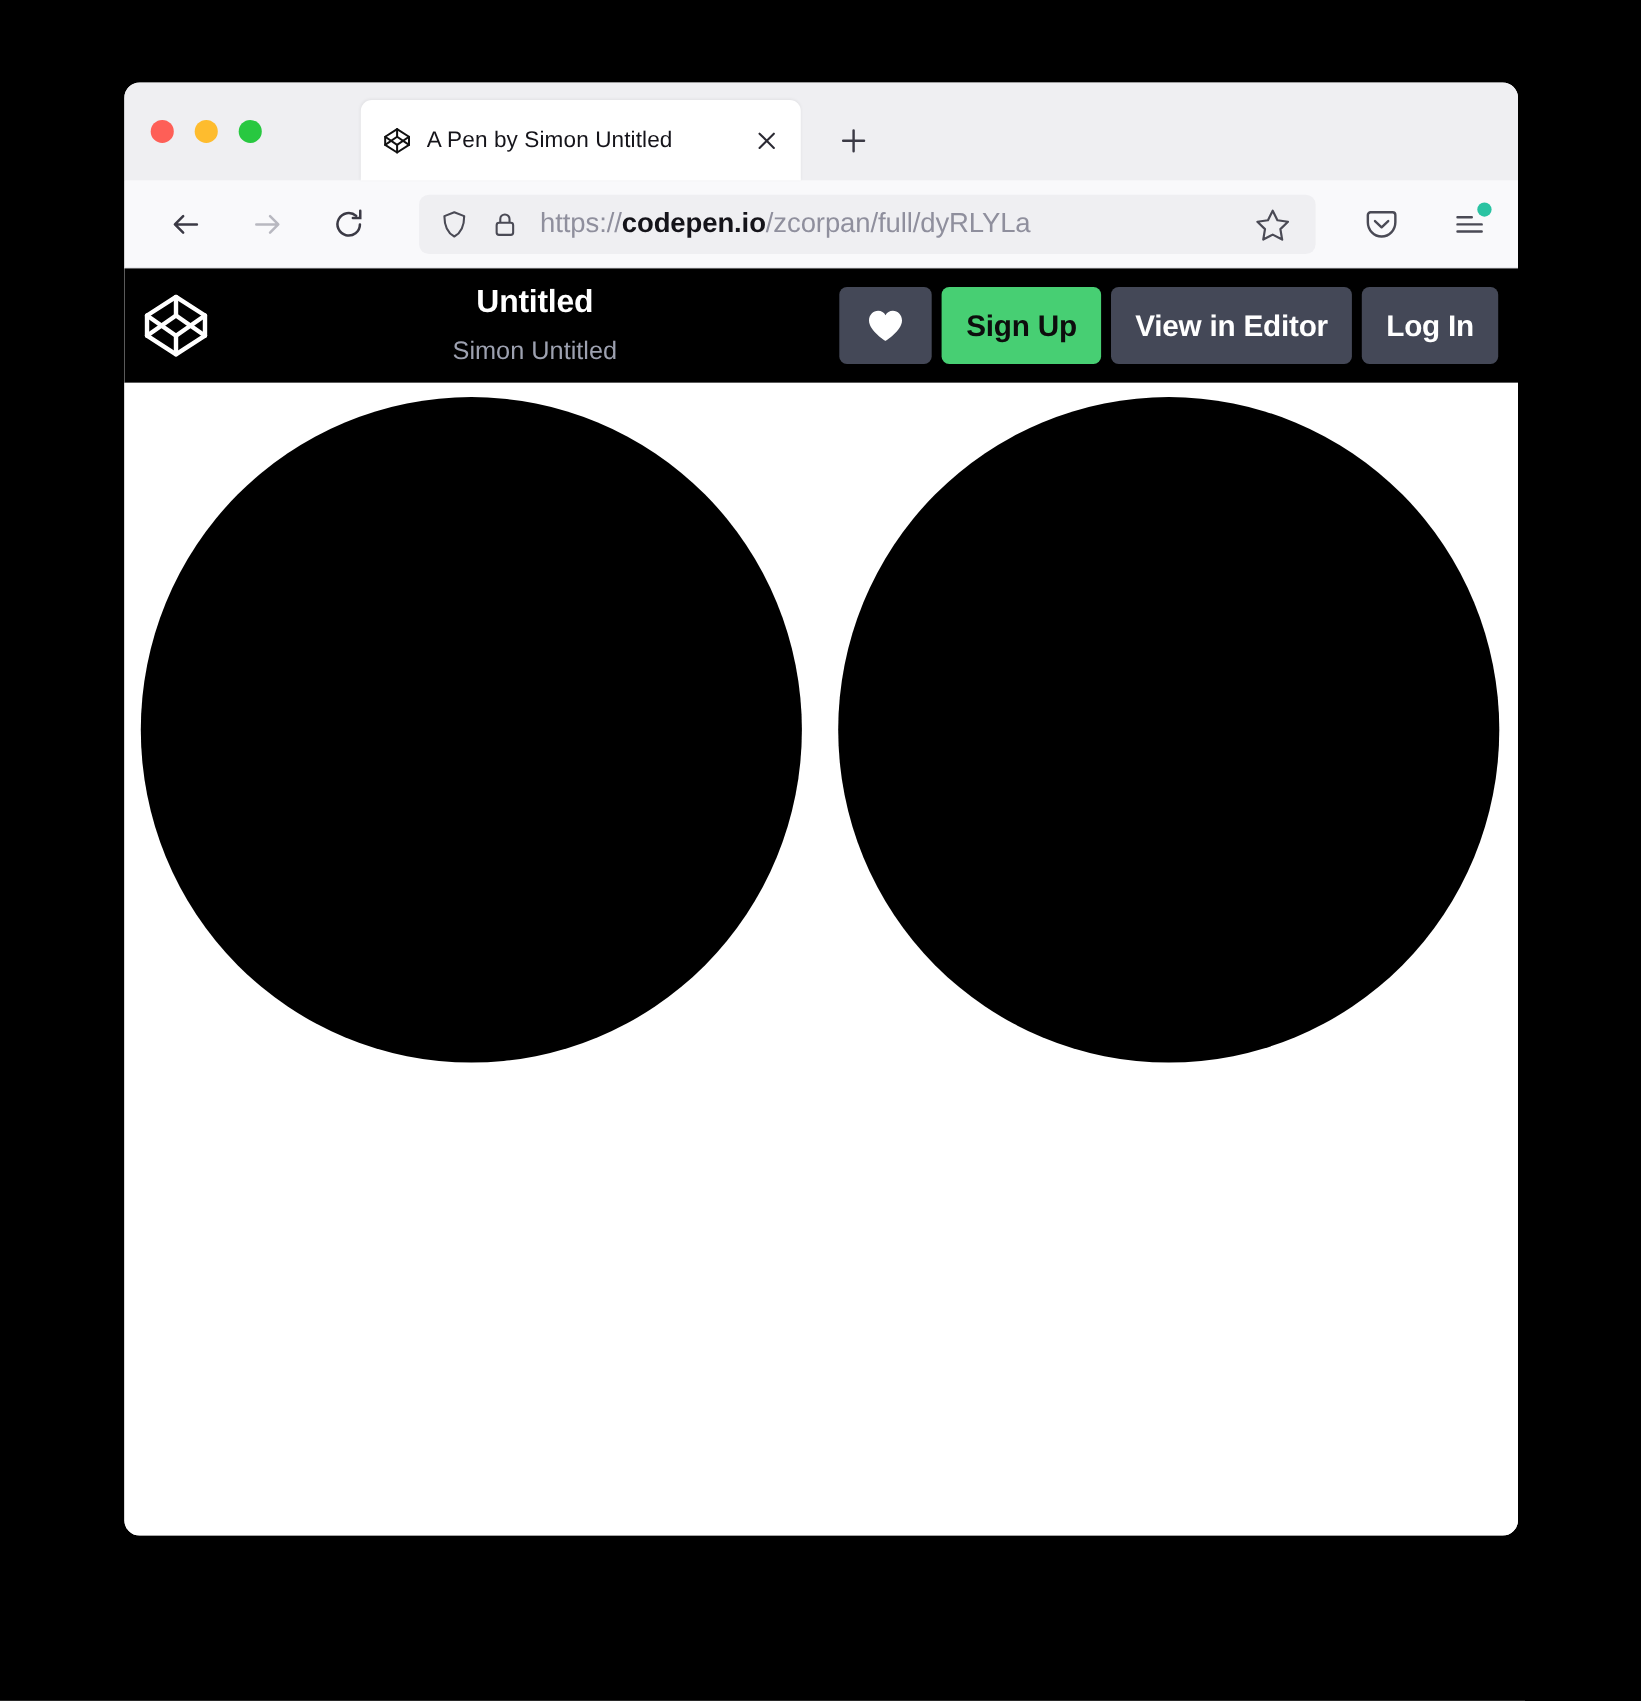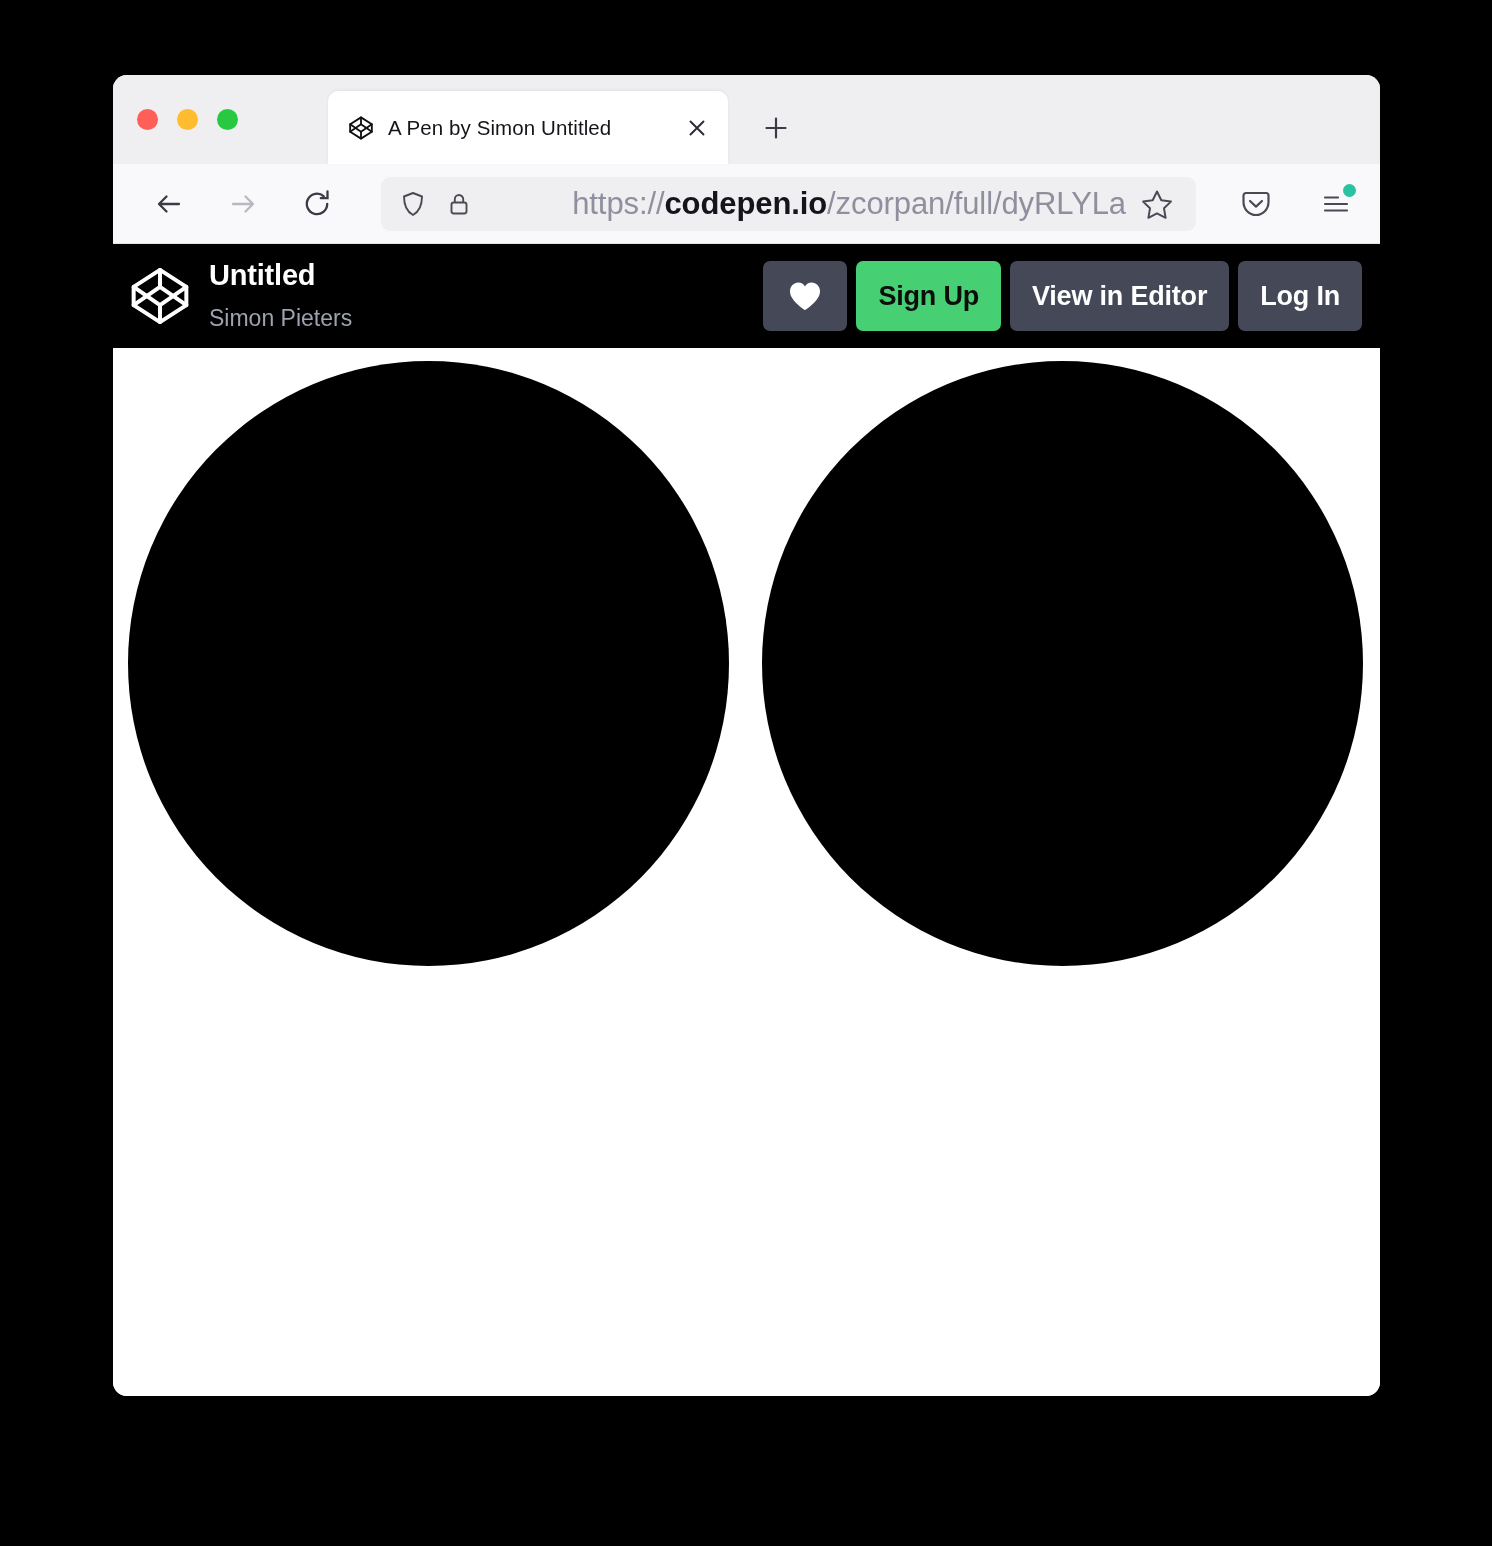--- a/index.html
+++ b/index.html
@@ -152,26 +152,25 @@
     width: 36px;
     height: 36px;
     display: flex;
     align-items: center;
     justify-content: center;
     flex: 0 0 auto;
   }
   .url-icon.lock { margin-left: 10px; margin-right: 14px; }
   .url-text {
     flex: 1 1 auto;
-    font-size: 31px;
+    font-size: 25px;
     color: #8f8f9d;
     white-space: nowrap;
     overflow: hidden;
     letter-spacing: -0.1px;
-    text-align: right;
   }
   .url-text .host { color: #15141A; font-weight: 600; }
   .star-btn {
     width: 50px;
     height: 50px;
     display: flex;
     align-items: center;
     justify-content: center;
     border-radius: 6px;
     flex: 0 0 auto;
@@ -223,20 +222,21 @@
     flex: 0 0 auto;
     display: block;
   }
   .cp-titles {
     display: flex;
     flex-direction: column;
     justify-content: center;
     gap: 13px;
     flex: 1 1 auto;
     min-width: 0;
+    text-align: center;
   }
   .cp-pen-title {
     font-size: 29px;
     font-weight: 700;
     color: #ffffff;
     line-height: 1.15;
     letter-spacing: -0.2px;
   }
   .cp-author {
     font-size: 23px;
@@ -392,21 +392,21 @@
   <div class="cp-header">
     <svg class="cp-logo" viewBox="0 0 24 24" fill="none" stroke="#ffffff" stroke-width="1.55" stroke-linejoin="round" stroke-linecap="round">
       <path d="M12 1.9 L22.2 8.45 L22.2 15.55 L12 22.1 L1.8 15.55 L1.8 8.45 Z"></path>
       <path d="M12 1.9 L12 8.45 M12 15.55 L12 22.1"></path>
       <path d="M1.8 8.45 L12 15.55 L22.2 8.45"></path>
       <path d="M1.8 15.55 L12 8.45 L22.2 15.55"></path>
     </svg>
 
     <div class="cp-titles">
       <div class="cp-pen-title">Untitled</div>
-      <div class="cp-author">Simon Pieters</div>
+      <div class="cp-author">Simon Untitled</div>
     </div>
 
     <div class="cp-actions">
       <div class="cp-btn heart">
         <svg width="34" height="32" viewBox="0 0 34 32" fill="#ffffff">
           <path d="M17 30 C17 30 2 20.6 2 11.4 C2 6.2 5.9 2.5 10.3 2.5 C13.2 2.5 15.7 4.1 17 6.5 C18.3 4.1 20.8 2.5 23.7 2.5 C28.1 2.5 32 6.2 32 11.4 C32 20.6 17 30 17 30 Z"></path>
         </svg>
       </div>
       <div class="cp-btn signup">Sign Up</div>
       <div class="cp-btn">View in Editor</div>

